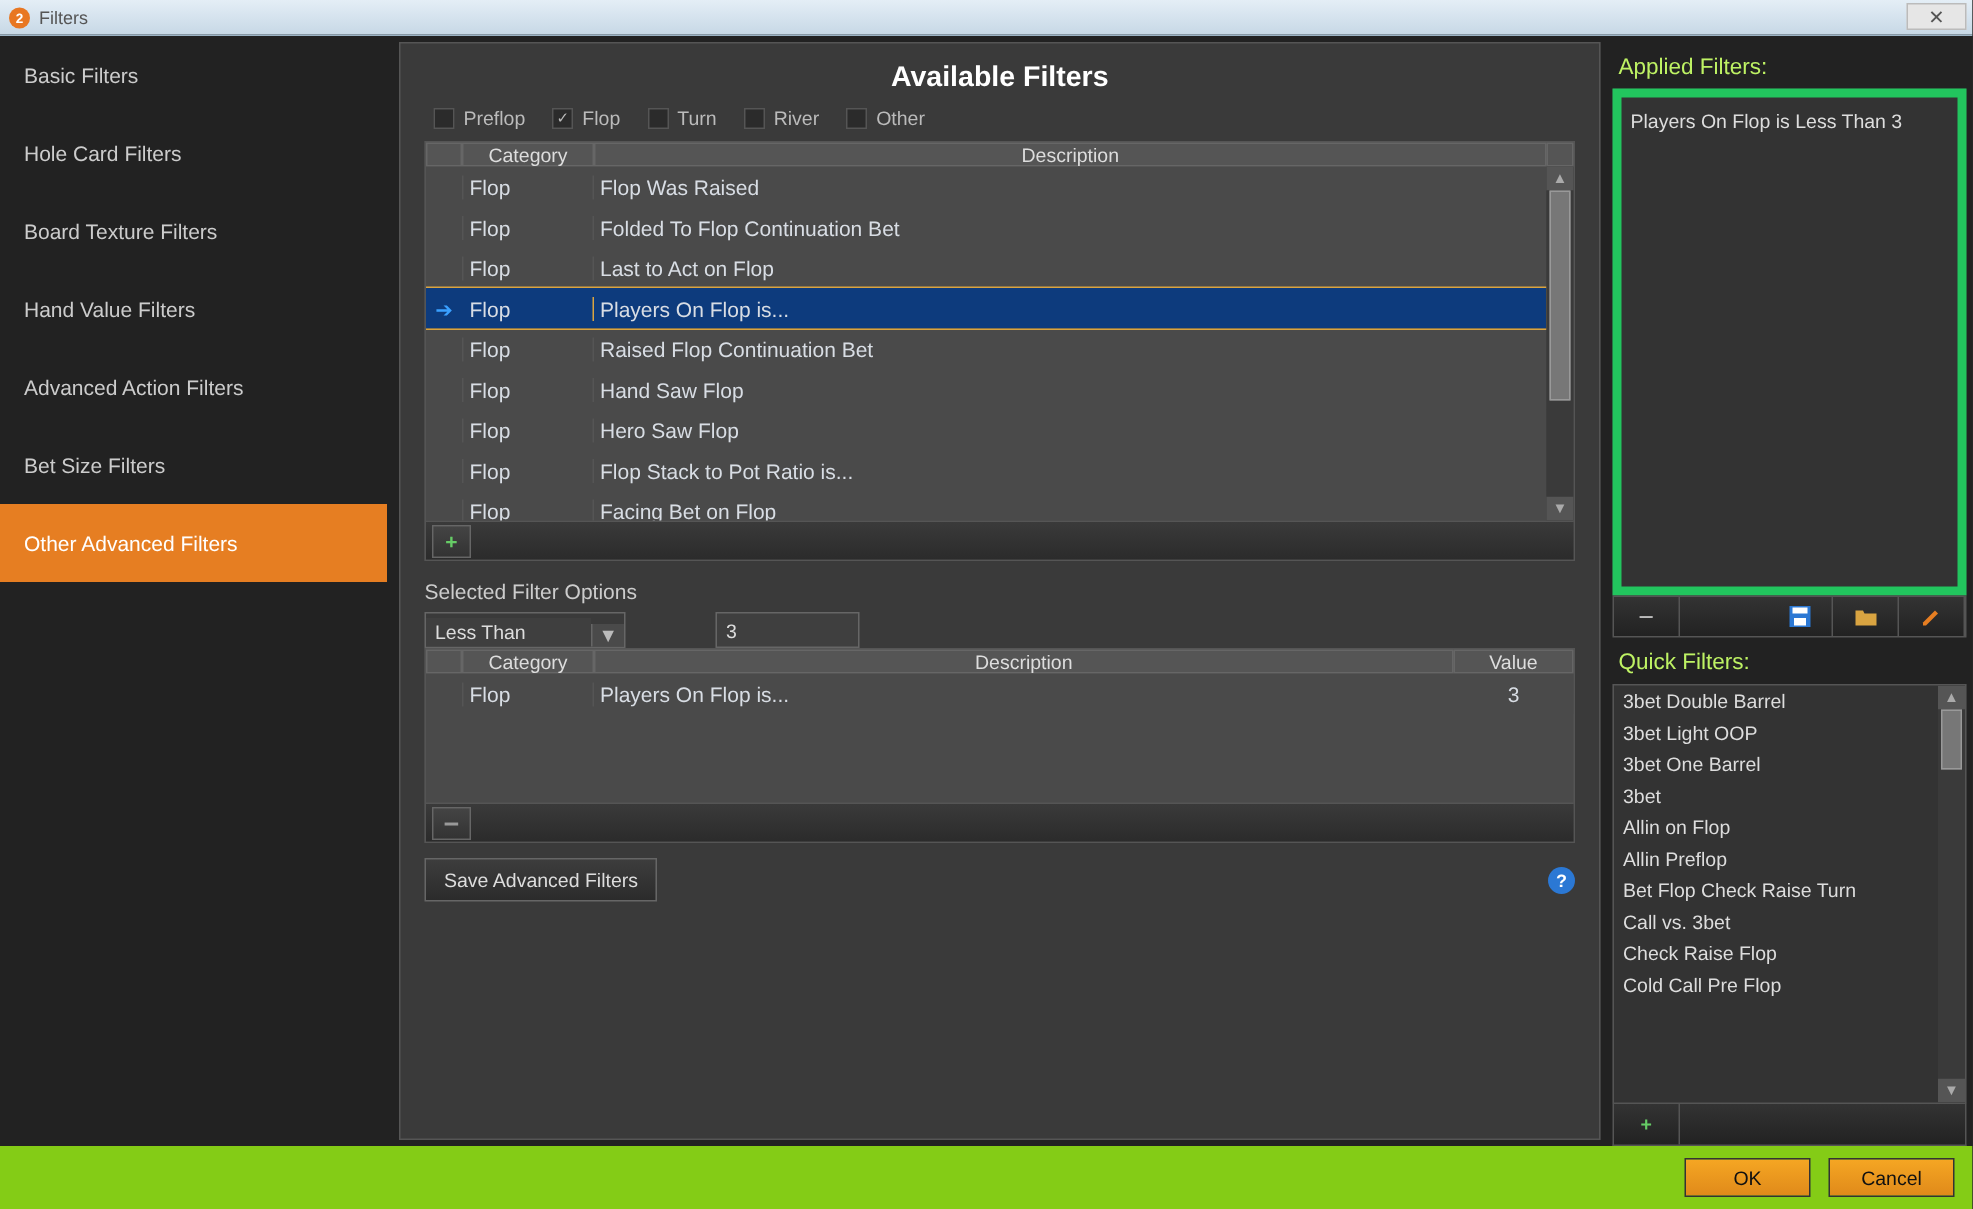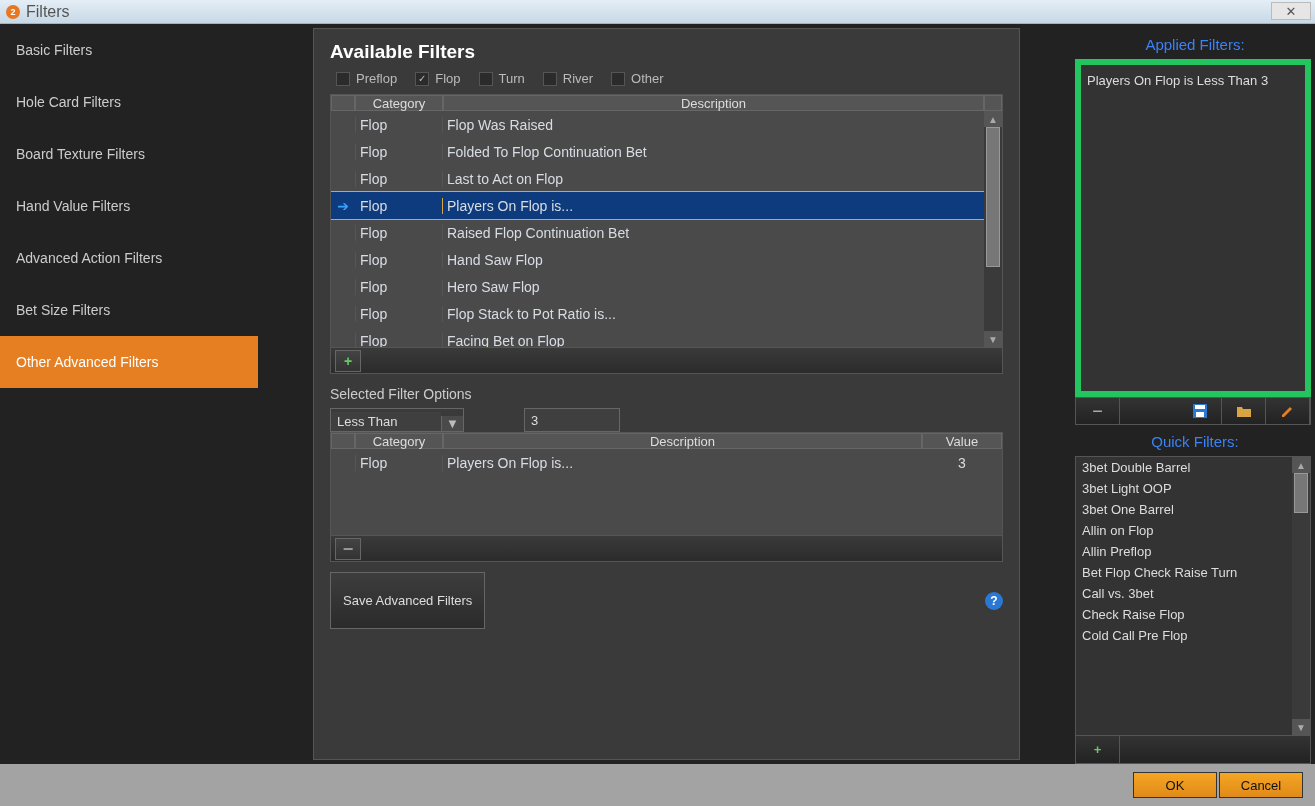--- a/index.html
+++ b/index.html
@@ -25,35 +25,34 @@
   position: relative;
 }
 .titlebar .app-icon {
   width: 14px; height: 14px;
   border-radius: 50%;
   background: #e87722;
   display: flex; align-items: center; justify-content: center;
   color: #fff; font-size: 9px; font-weight: bold;
   margin-right: 6px;
 }
-.titlebar .title { font-size: 16px; color: #555; text-align: right; }
+.titlebar .title { font-size: 12px; color: #555; text-align: right; }
 .titlebar .close {
   position: absolute; right: 4px; top: 2px;
   width: 40px; height: 18px;
   background: #e6e6e6;
   border: 1px solid #bbb;
   display: flex; align-items: center; justify-content: center;
   font-size: 13px; color: #555;
 }
 .body {
   flex: 1;
   display: flex;
   background: #222;
   min-height: 0;
-  gap: 47px;
 }
 .sidebar {
   width: 258px;
   background: #222;
   display: flex;
   flex-direction: column;
 }
 .sidebar-item {
   padding: 18px 16px;
   color: #ccc;
@@ -72,20 +71,21 @@
   padding: 12px 16px 10px 16px;
   display: flex;
   flex-direction: column;
   min-height: 0;
 }
 .main h2 {
   color: #fff;
   font-size: 19px;
   font-weight: bold;
   margin-bottom: 4px;
+  text-align: center;
 }
 .checkrow {
   display: flex;
   align-items: center;
   gap: 18px;
   padding: 4px 0 8px 6px;
 }
 .check {
   display: flex; align-items: center; gap: 6px;
   color: #bbb; font-size: 13px;
@@ -180,34 +180,34 @@
   border:1px solid #666;
 }
 .combo .val { width:110px; padding:2px 6px; background:#3f3f3f; color:#ddd; font-size:13px; display:flex;align-items:center;}
 .combo .btn { width:22px; background:#4a4a4a; border-left:1px solid #666; display:flex;align-items:center;justify-content:center; color:#bbb;}
 .numinput { width: 96px; height: 24px; background:#3f3f3f; border:1px solid #666; color:#ddd; padding:2px 6px; font-size:13px;}
 .applied-grid { height:130px; display:flex; flex-direction:column; position:relative;}
 .save-row { display:flex; align-items:center; justify-content:space-between; margin-top:10px;}
 .save-btn {
   background: linear-gradient(#3d3d3d,#2b2b2b);
   border:1px solid #666;
-  padding: 20px 12px;
+  padding: 6px 12px;
   color:#ddd; font-size:13px;
 }
 .help-icon {
   width:18px;height:18px;border-radius:50%;background:#2b78d4;color:#fff;
   display:flex;align-items:center;justify-content:center;font-size:12px;font-weight:bold;
 }
 .rightpanel {
   width: 244px;
   background: #222;
   display:flex; flex-direction:column;
   padding: 4px 4px 0 4px;
 }
-.rightpanel h3 { color:#3b82f6; font-size:15px; font-weight:normal; margin: 8px 0 6px 4px; text-align: center;}
+.rightpanel h3 { color:#bef264; font-size:15px; font-weight:normal; margin: 8px 0 6px 4px;}
 .applied-list {
   flex: 0 0 338px;
   background:#333;
   border:6px solid #22c55e;
   padding:4px;
   overflow:hidden;
 }
 .applied-list .item { color:#ddd; font-size:13px; padding:4px 2px;}
 .mini-toolbar {
   display:flex; gap:0; height:28px;
@@ -226,23 +226,23 @@
 .quick-list {
   flex:1;
   background:#333;
   border:1px solid #555;
   position:relative;
   overflow:hidden;
 }
 .quick-list .qrow { color:#ddd; font-size:13px; padding:3px 6px;}
 .footer {
   height: 42px;
-  background:#a3a3a3;
+  background:#84cc16;
   display:flex; justify-content:flex-end; align-items:center;
-  gap:2px; padding:0 12px;
+  gap:12px; padding:0 12px;
 }
 .dlg-btn {
   width:84px; height:26px;
   background: linear-gradient(#f5a623,#e08a1a);
   border:1px solid #333;
   color:#111; font-size:13px;
   display:flex;align-items:center;justify-content:center;
 }
 </style>
 </head>
@@ -425,20 +425,21 @@
             <path d="M2 12l8-8 2 2-8 8H2z" fill="#e67e22"></path>
           </svg>
       </div>
     </div>
     <h3>Quick Filters:</h3>
     <div class="quick-list">
       <div id="quick-rows">
           <div class="qrow">3bet Double Barrel</div>
           <div class="qrow">3bet Light OOP</div>
           <div class="qrow">3bet One Barrel</div>
+          <div class="qrow">3bet</div>
           <div class="qrow">Allin on Flop</div>
           <div class="qrow">Allin Preflop</div>
           <div class="qrow">Bet Flop Check Raise Turn</div>
           <div class="qrow">Call vs. 3bet</div>
           <div class="qrow">Check Raise Flop</div>
           <div class="qrow">Cold Call Pre Flop</div>
         </div>
       <div class="vscroll short">
         <div class="up">▲</div>
         <div class="track">

